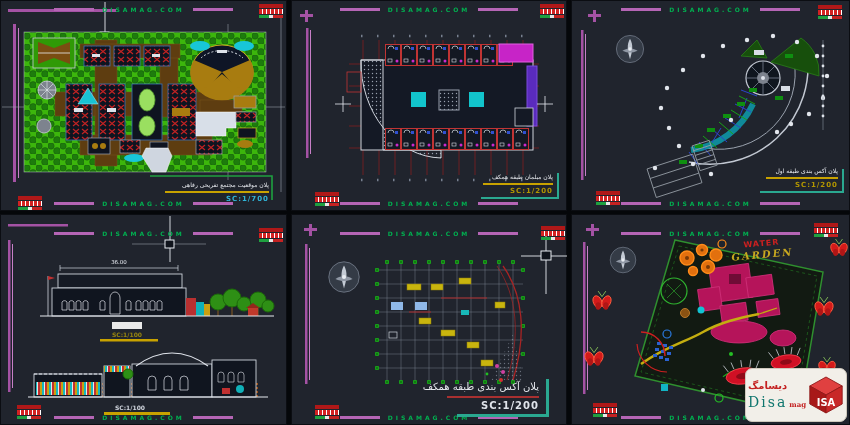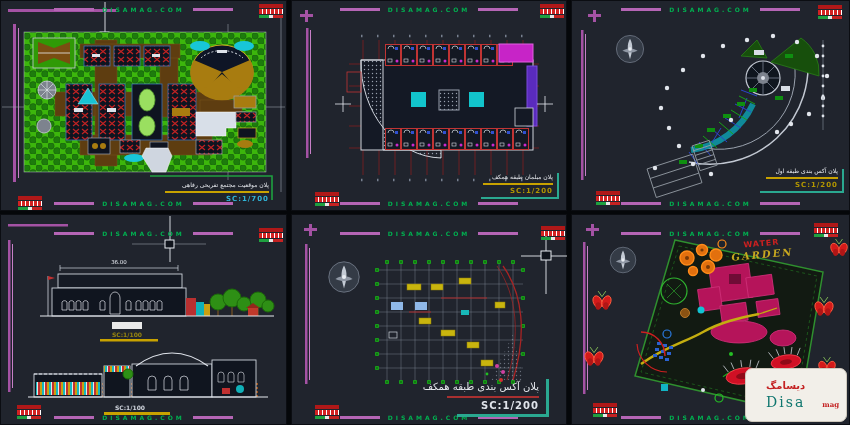--- a/index.html
+++ b/index.html
@@ -33,26 +33,26 @@
   .sc-yel{color:#b29600;font-size:7px;}
   .sc-white{color:#dfe3ea;font-size:10px;}
   .bracket{position:absolute;pointer-events:none;}
 
   
   .garden-label{position:absolute;transform:rotate(-5deg);text-align:center;line-height:1.1;}
   .garden-label .w1{color:#cc2020;font-size:8px;font-weight:bold;letter-spacing:1px;}
   .garden-label .w2{color:#c8a820;font-size:10px;font-style:italic;font-weight:bold;letter-spacing:2px;font-family:"DejaVu Serif", serif;}
 
   
-  .biglogo{position:absolute;width:102px;height:54px;background:#f2efe9;border-radius:7px;border:1px solid #cfc9bd;display:flex;align-items:center;justify-content:space-between;padding:4px 20px;}
+  .biglogo{position:absolute;width:102px;height:54px;background:#f2efe9;border-radius:7px;border:1px solid #cfc9bd;display:flex;align-items:center;justify-content:space-between;padding:4px 2px;}
   .bl-left{display:flex;flex-direction:column;align-items:flex-start;gap:1px;}
   .bl-fa{direction:rtl;color:#c42222;font-size:10px;font-weight:bold;letter-spacing:2px;}
   .bl-latin{font-family:"DejaVu Serif", serif;}
   .bl-disa{color:#0f766e;font-size:14px;letter-spacing:2px;}
-  .bl-mag{color:#c42222;font-size:7px;font-weight:bold;margin-left:17px;}
+  .bl-mag{color:#c42222;font-size:7px;font-weight:bold;margin-left:2px;}
   .bl-cube{width:36px;height:42px;}
 </style>
 </head>
 <body>
 
 <svg width="0" height="0" style="position:absolute" aria-hidden="true">
   <defs>
     <pattern id="pTree" width="12" height="11" patternUnits="userSpaceOnUse">
       <rect width="12" height="11" fill="#3cb60c"></rect>
       <circle cx="3" cy="3" r="3.2" fill="#1d7c0c" stroke="#12520a" stroke-width="0.5"></circle>

